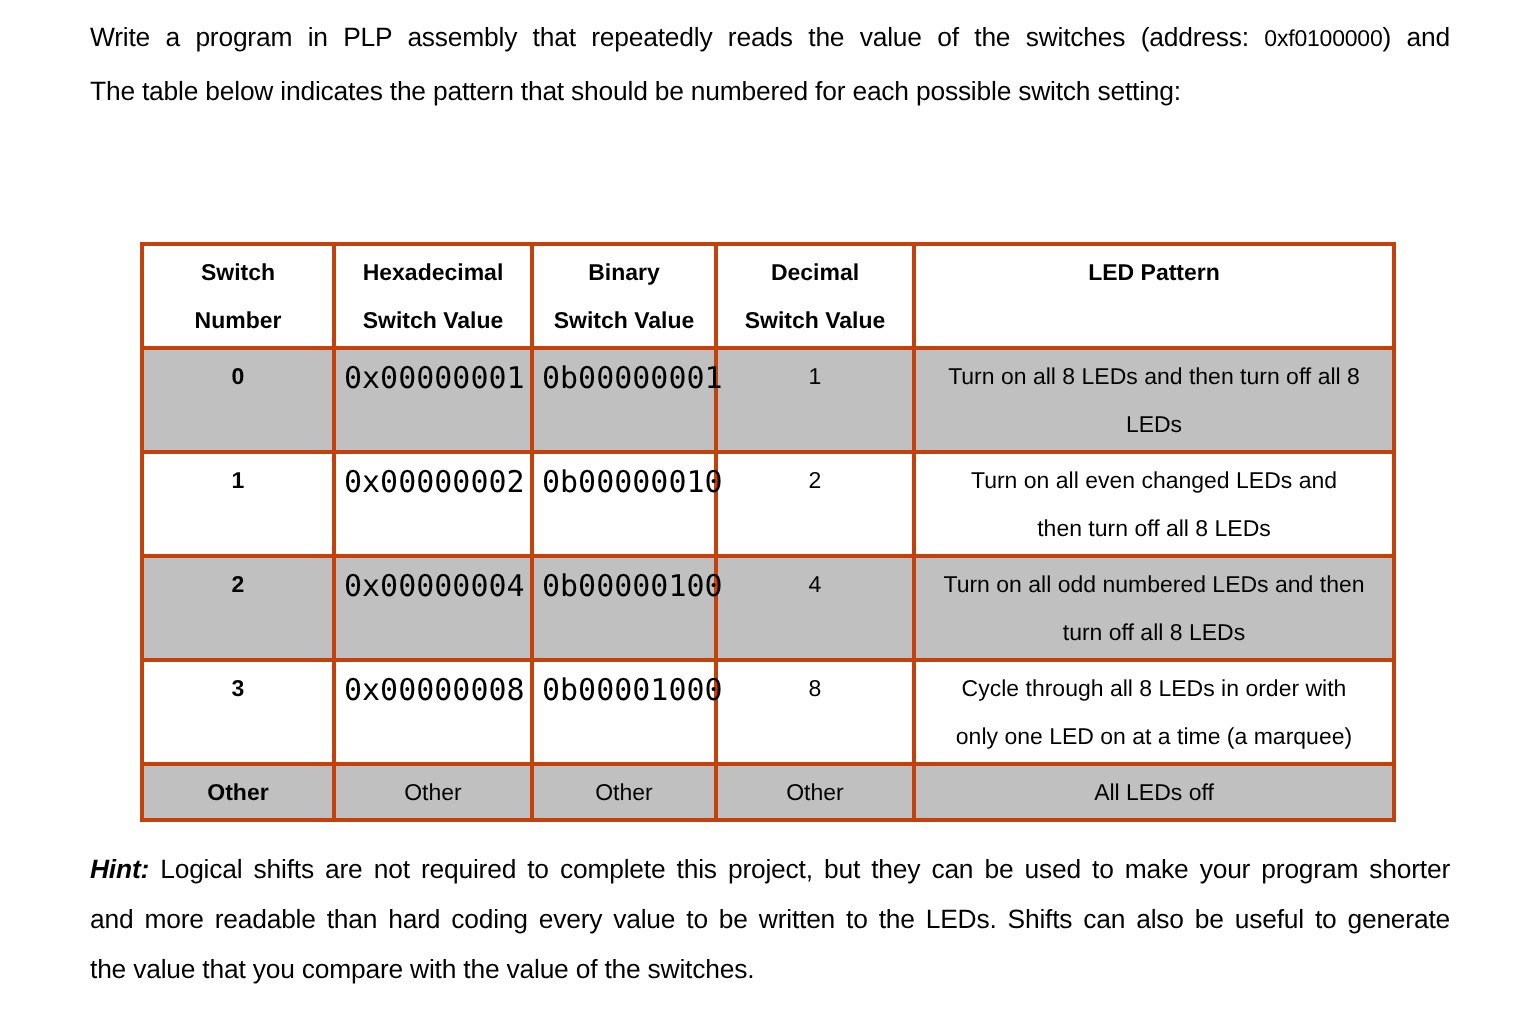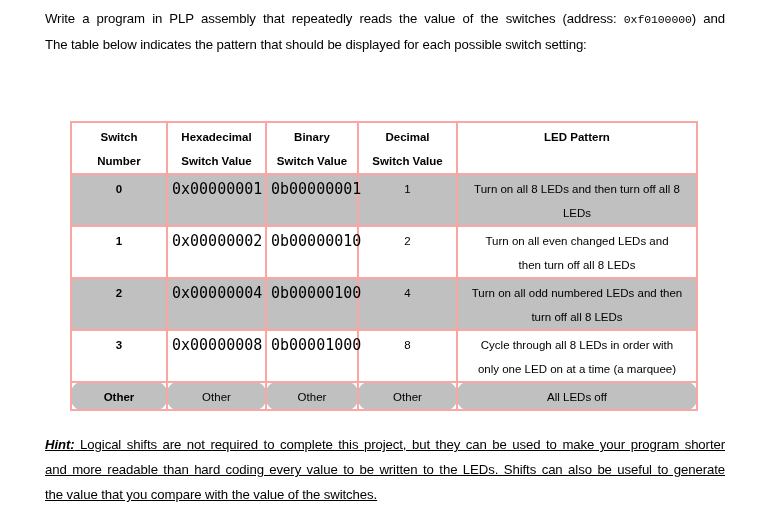--- a/index.html
+++ b/index.html
@@ -7,54 +7,54 @@
       width: 757px; height: 518px; position: relative; overflow: hidden;
       font-family: "Liberation Sans", sans-serif; color: #000;
     }
     .para {
       position: absolute; left: 45px; width: 680px;
       font-size: 13.2px; line-height: 25px; letter-spacing: -0.1px;
       font-family: "Liberation Sans Narrow", "Liberation Sans", sans-serif;
     }
     .line { display: block; white-space: nowrap; }
     .just { text-align: justify; text-align-last: justify; }
-    .mono { font-family: Liberation Mono, monospace; font-size: 11.5px; }
+    .mono { font-family: Liberation Sans, sans-serif; font-size: 11.5px; }
     #intro { top: 6px; }
-    #hint { top: 432px; text-decoration: underline; }
+    #hint { top: 422px; }
     .hint-label { font-weight: bold; font-style: italic; }
 
     table.led {
       position: absolute; left: 70px; top: 121px;
       border-collapse: collapse; table-layout: fixed;
       width: 626px;
       font-size: 11.5px;
     }
     table.led td, table.led th {
-      border: 2px solid #fca5a5;
+      border: 2px solid #c2410c;
       vertical-align: top; padding: 2px 4px 0 4px;
       line-height: 24px;
     }
     table.led th { font-weight: bold; text-align: center; background: #fff; height: 45px; }
     table.led td { height: 44px; }
-    table.led tr.last td { height: 22px; border-radius: 11px; }
+    table.led tr.last td { height: 22px; }
     .gray td { background: #c0c0c0; }
     .white td { background: #ffffff; }
     td.c { text-align: center; }
     td.b { font-weight: bold; }
     td.pat { text-align: center; padding-left: 5px; }
     td.code { font-family: "DejaVu Sans Mono", "Liberation Mono", monospace; font-size: 15px; text-align: center; }
     col.c0 { width: 96px; } col.c1 { width: 99px; } col.c2 { width: 92px; }
     col.c3 { width: 99px; } col.c4 { width: 240px; }
   </style>
 </head>
 <body>
 
 <div id="intro" class="para">
   <span class="line just"><span>Write a program in PLP assembly that repeatedly reads the value of the switches (address: </span><span class="mono">0xf0100000</span><span>) and</span></span>
-  <span class="line">The table below indicates the pattern that should be displayed for each possible switch setting:</span>
+  <span class="line">The table below indicates the pattern that should be numbered for each possible switch setting:</span>
 </div>
 
 <table class="led">
   <colgroup>
       <col class="c0">
       <col class="c1">
       <col class="c2">
       <col class="c3">
       <col class="c4">
     </colgroup>

